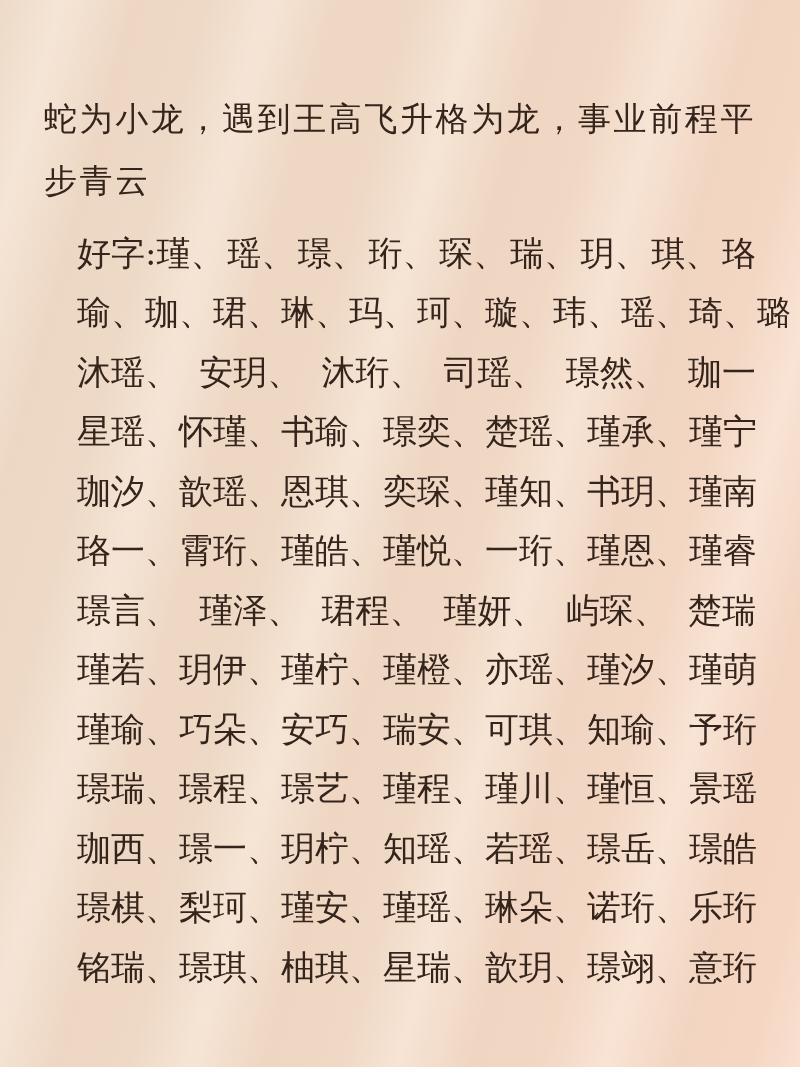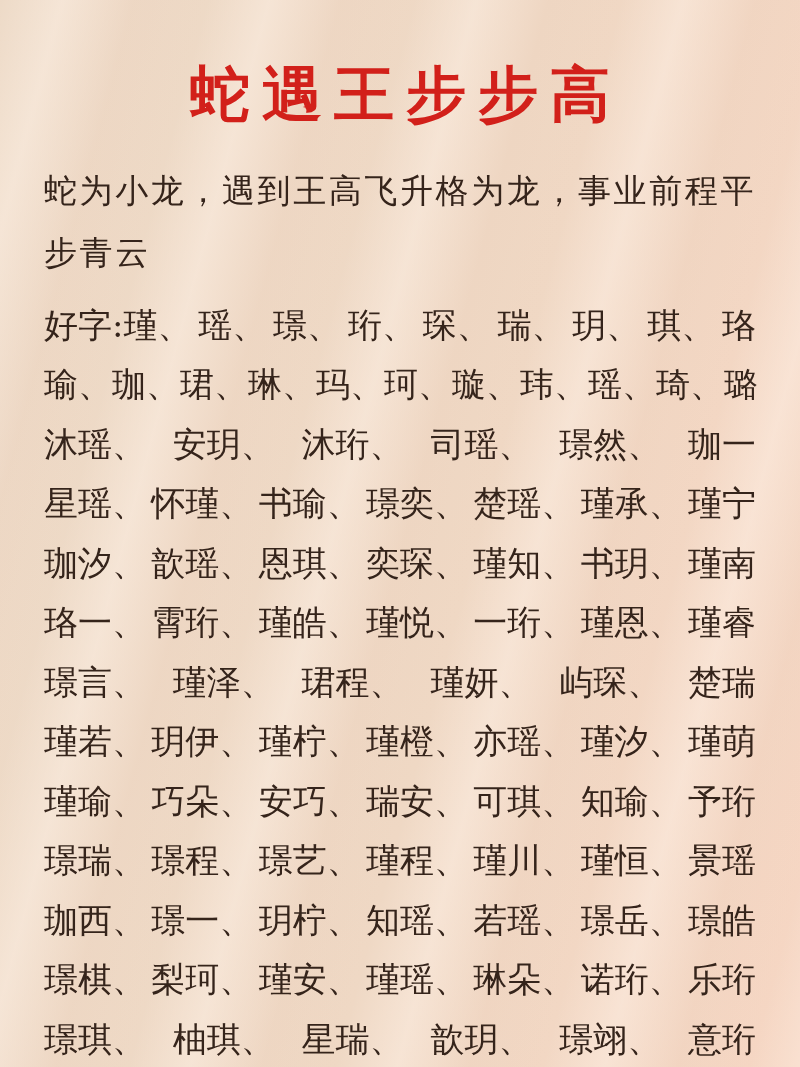--- a/index.html
+++ b/index.html
@@ -50,30 +50,30 @@
     width: 712px;
   }
   .name-row {
     display: flex;
     justify-content: space-between;
     align-items: center;
     height: 59.5px;
     font-size: 34px;
     color: var(--text-color, #35241b);
     white-space: nowrap;
+    margin-left: 33px;
   }
   .name-token {
     display: inline-block;
   }
 </style>
 </head>
 <body>
 
 <div class="page">
-  <h1 class="title">蛇遇王步步高</h1>
   <p class="intro">蛇为小龙，遇到王高飞升格为龙，事业前程平步青云</p>
   <div class="name-list" id="name-list">
       <div class="name-row">
         <span class="name-token">好字:瑾、</span>
         <span class="name-token">瑶、</span>
         <span class="name-token">璟、</span>
         <span class="name-token">珩、</span>
         <span class="name-token">琛、</span>
         <span class="name-token">瑞、</span>
         <span class="name-token">玥、</span>
@@ -175,20 +175,21 @@
       <div class="name-row">
         <span class="name-token">璟棋、</span>
         <span class="name-token">梨珂、</span>
         <span class="name-token">瑾安、</span>
         <span class="name-token">瑾瑶、</span>
         <span class="name-token">琳朵、</span>
         <span class="name-token">诺珩、</span>
         <span class="name-token">乐珩</span>
       </div>
       <div class="name-row">
+        <span class="name-token">铭瑞、</span>
         <span class="name-token">璟琪、</span>
         <span class="name-token">柚琪、</span>
         <span class="name-token">星瑞、</span>
         <span class="name-token">歆玥、</span>
         <span class="name-token">璟翊、</span>
         <span class="name-token">意珩</span>
       </div>
     </div>
 </div>
 

